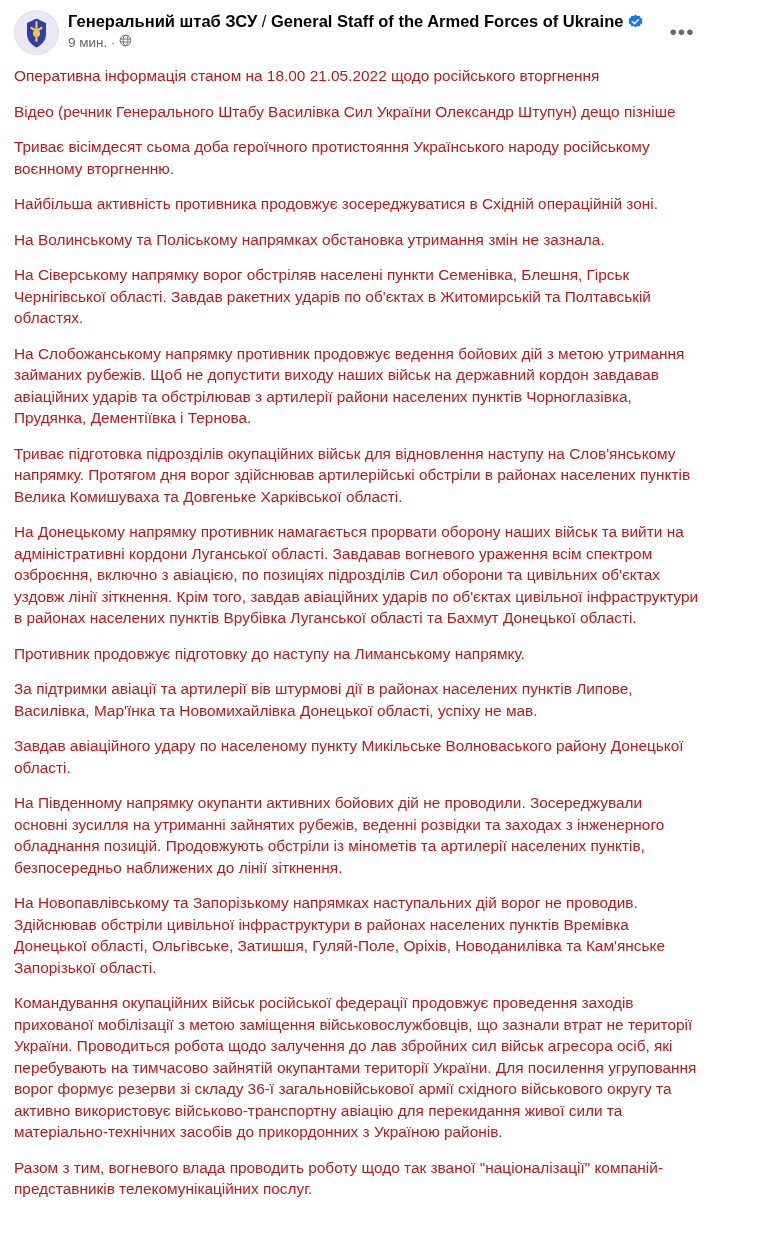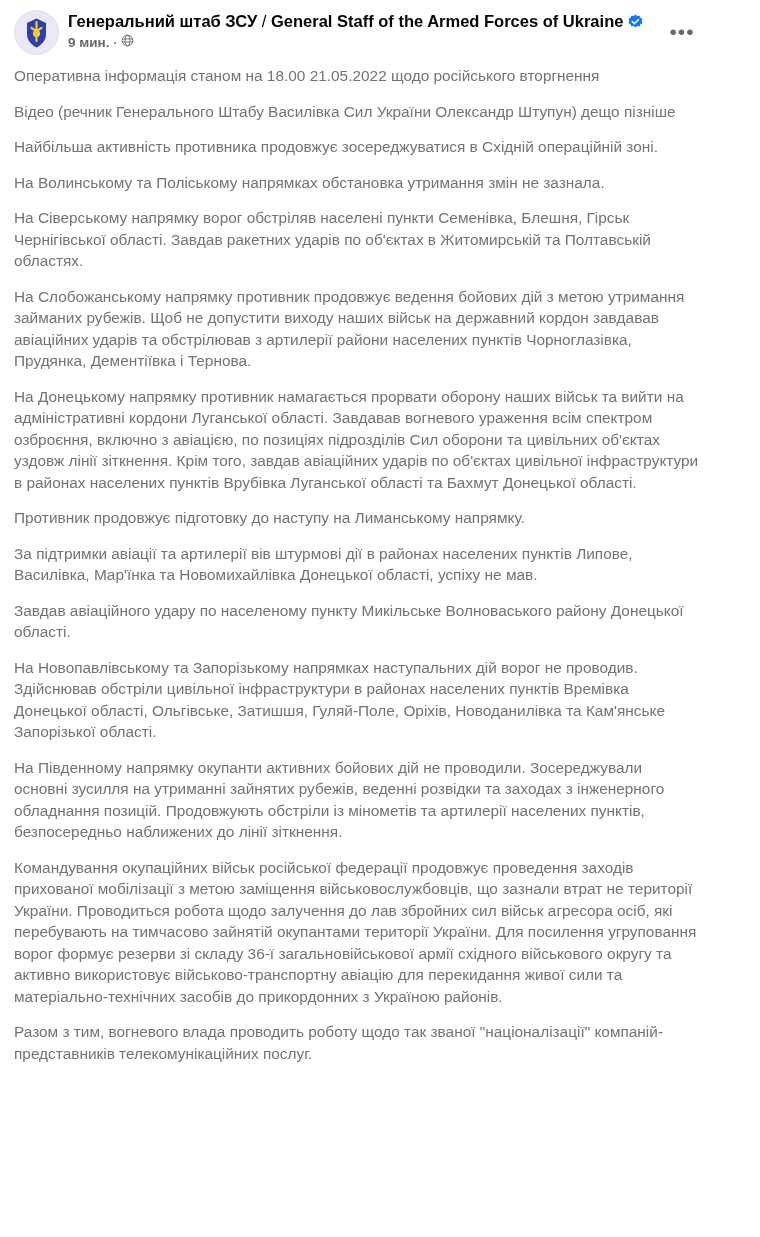--- a/index.html
+++ b/index.html
@@ -66,21 +66,20 @@
     display: inline-block;
   }
   .meta-line {
     display: flex;
     align-items: center;
     gap: 4px;
     margin-top: 3px;
     color: #65676b;
     font-size: 13.5px;
     line-height: 16px;
-    font-weight: bold;
   }
   .meta-dot {
     font-size: 11px;
     line-height: 16px;
     color: #65676b;
   }
   .globe-icon { display: inline-block; vertical-align: -2px; }
   .more-btn {
     position: absolute;
     top: 4px;
@@ -98,21 +97,21 @@
     cursor: pointer;
     user-select: none;
   }
   .post-body {
     padding-top: 4px;
   }
   .post-body p {
     margin: 0 0 14px 0;
     font-size: 15.4px;
     line-height: 21.5px;
-    color: #737373;
+    color: #b91c1c;
     word-wrap: break-word;
   }
   .post-body p:last-child { margin-bottom: 0; }
   .p-tight { margin-bottom: 7px; }
 </style>
 </head>
 <body>
 
 <div class="post">
 
@@ -149,27 +148,29 @@
         </span>
       </div>
     </div>
 
     <div class="more-btn">•••</div>
   </div>
 
   <div class="post-body">
     <p class="p-tight">Оперативна інформація станом на 18.00 21.05.2022 щодо російського вторгнення</p>
     <p>Відео (речник Генерального Штабу Василівка Сил України Олександр Штупун) дещо пізніше</p>
+    <p>Триває вісімдесят сьома доба героїчного протистояння Українського народу російському воєнному вторгненню.</p>
     <p>Найбільша активність противника продовжує зосереджуватися в Східній операційній зоні.</p>
     <p>На Волинському та Поліському напрямках обстановка утримання змін не зазнала.</p>
     <p>На Сіверському напрямку ворог обстріляв населені пункти Семенівка, Блешня, Гірськ Чернігівської області. Завдав ракетних ударів по об'єктах в Житомирській та Полтавській областях.</p>
     <p>На Слобожанському напрямку противник продовжує ведення бойових дій з метою утримання займаних рубежів. Щоб не допустити виходу наших військ на державний кордон завдавав авіаційних ударів та обстрілював з артилерії райони населених пунктів Чорноглазівка, Прудянка, Дементіївка і Тернова.</p>
+    <p>Триває підготовка підрозділів окупаційних військ для відновлення наступу на Слов'янському напрямку. Протягом дня ворог здійснював артилерійські обстріли в районах населених пунктів Велика Комишуваха та Довгеньке Харківської області.</p>
     <p>На Донецькому напрямку противник намагається прорвати оборону наших військ та вийти на адміністративні кордони Луганської області. Завдавав вогневого ураження всім спектром озброєння, включно з авіацією, по позиціях підрозділів Сил оборони та цивільних об'єктах уздовж лінії зіткнення. Крім того, завдав авіаційних ударів по об'єктах цивільної інфраструктури в районах населених пунктів Врубівка Луганської області та Бахмут Донецької області.</p>
     <p>Противник продовжує підготовку до наступу на Лиманському напрямку.</p>
     <p>За підтримки авіації та артилерії вів штурмові дії в районах населених пунктів Липове, Василівка, Мар'їнка та Новомихайлівка Донецької області, успіху не мав.</p>
     <p>Завдав авіаційного удару по населеному пункту Микільське Волноваського району Донецької області.</p>
+    <p>На Південному напрямку окупанти активних бойових дій не проводили. Зосереджували основні зусилля на утриманні зайнятих рубежів, веденні розвідки та заходах з інженерного обладнання позицій. Продовжують обстріли із мінометів та артилерії населених пунктів, безпосередньо наближених до лінії зіткнення.</p>
     <p>На Новопавлівському та Запорізькому напрямках наступальних дій ворог не проводив. Здійснював обстріли цивільної інфраструктури в районах населених пунктів Времівка Донецької області, Ольгівське, Затишшя, Гуляй-Поле, Оріхів, Новоданилівка та Кам'янське Запорізької області.</p>
-    <p>На Південному напрямку окупанти активних бойових дій не проводили. Зосереджували основні зусилля на утриманні зайнятих рубежів, веденні розвідки та заходах з інженерного обладнання позицій. Продовжують обстріли із мінометів та артилерії населених пунктів, безпосередньо наближених до лінії зіткнення.</p>
     <p>Командування окупаційних військ російської федерації продовжує проведення заходів прихованої мобілізації з метою заміщення військовослужбовців, що зазнали втрат не території України. Проводиться робота щодо залучення до лав збройних сил військ агресора осіб, які перебувають на тимчасово зайнятій окупантами території України. Для посилення угруповання ворог формує резерви зі складу 36-ї загальновійськової армії східного військового округу та активно використовує військово-транспортну авіацію для перекидання живої сили та матеріально-технічних засобів до прикордонних з Україною районів.</p>
     <p>Разом з тим, вогневого влада проводить роботу щодо так званої "націоналізації" компаній-представників телекомунікаційних послуг.</p>
   </div>
 
 </div>
 
 </body></html>

